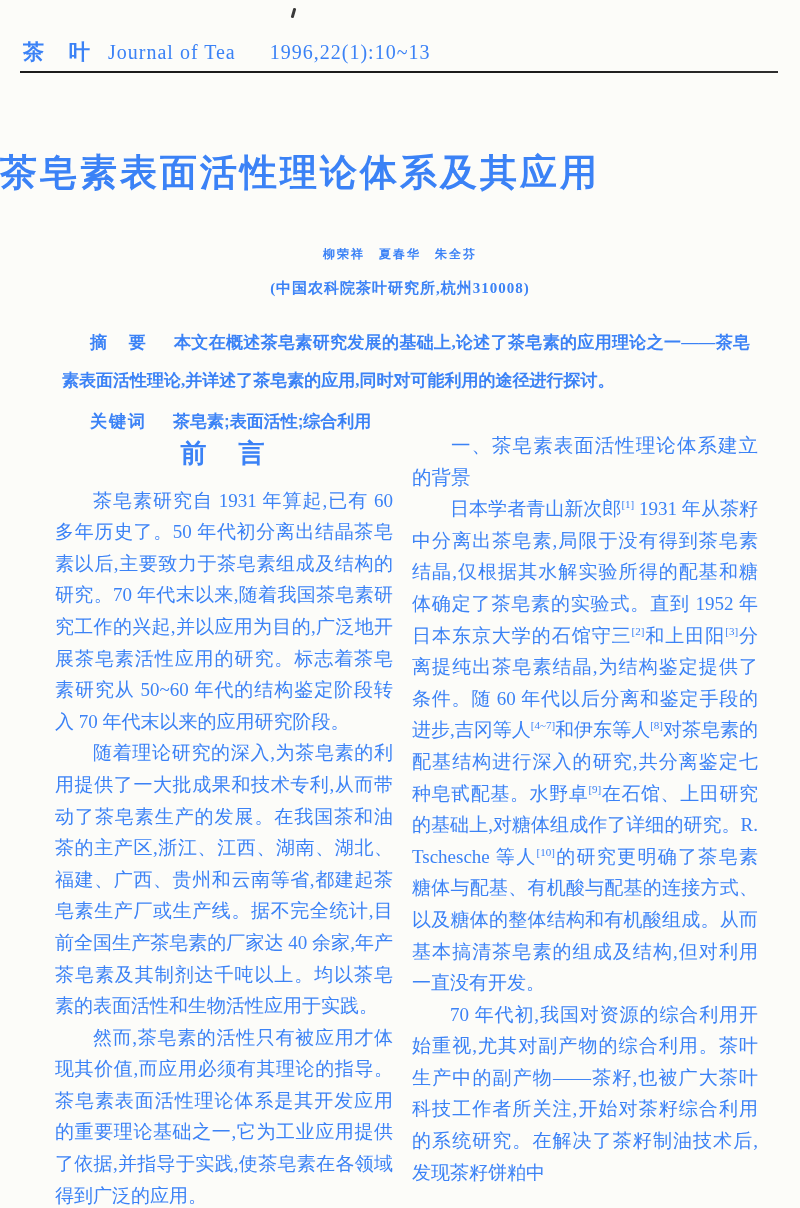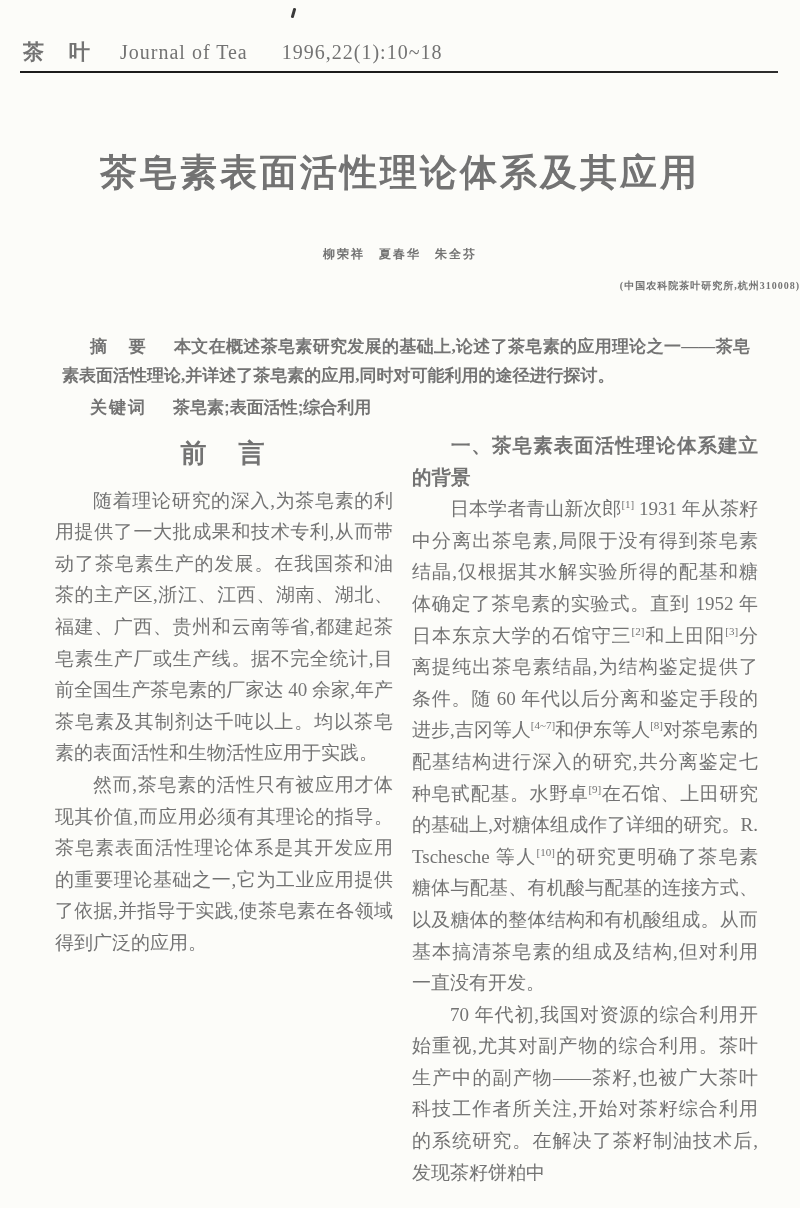--- a/index.html
+++ b/index.html
@@ -1,101 +1,102 @@
 <!DOCTYPE html>
 <html><head>
 <meta charset="utf-8">
 <style>
   html,body{margin:0;padding:0;background:#e8e8e6;}
   .page{
     position:relative;
     width:800px;height:1208px;
     margin:0 auto;
     background:#fcfcf9;
-    color:#737373;
+    color:#3b82f6;
     font-family:"Liberation Serif","DejaVu Serif",serif;
     overflow:hidden;
   }
   .hei{font-family:"Liberation Sans","DejaVu Sans",sans-serif;}
   .artifact{
     position:absolute;left:292px;top:8px;width:3px;height:10px;
     background:#3a3a3a;transform:rotate(16deg);border-radius:1px;
   }
   .page-header{
     position:absolute;left:23px;top:38px;width:754px;
     display:flex;align-items:baseline;font-size:20px;white-space:nowrap;
   }
   .journal-cn{font-weight:bold;font-size:21px;letter-spacing:2px;}
-  .journal-en{margin-left:28px;letter-spacing:1px;}
+  .journal-en{margin-left:16px;letter-spacing:1px;}
   .journal-issue{margin-left:34px;letter-spacing:1px;}
   .header-rule{
     position:absolute;left:20px;top:71px;width:758px;height:2px;
     background:linear-gradient(90deg,#1c1c1c 70%,#2e2e2e);
   }
   .article-title{
     position:absolute;left:0;top:148px;width:100%;margin:0;
-    text-align:center;font-size:37px;font-weight:bold;letter-spacing:3px;
+    font-size:37px;font-weight:bold;letter-spacing:3px;
   }
   .authors{
     position:absolute;left:0;top:246px;width:100%;
     text-align:center;font-size:12px;font-weight:bold;letter-spacing:2px;
   }
   .affiliation{
     position:absolute;left:0;top:279px;width:100%;
-    text-align:right;font-size:10px;font-weight:bold;letter-spacing:1px;
+    text-align:center;font-size:15px;font-weight:bold;letter-spacing:1px;
   }
   .abstract{
-    position:absolute;left:62px;top:332px;width:688px;
-    font-size:17px;line-height:29px;font-weight:bold;
+    position:absolute;left:62px;top:324px;width:688px;
+    font-size:17px;line-height:38px;font-weight:bold;
   }
   .abstract p{margin:0;text-align:justify;text-indent:28px;}
   .abstract .label{margin-right:26px;letter-spacing:2px;}
   .abstract .kw{margin-top:3px;}
   .col{
     position:absolute;font-size:19px;line-height:31.6px;
     text-align:justify;
   }
   .col p{margin:0;padding:0;}
   .col-left{left:55px;top:438px;width:338px;}
   .col-right{left:412px;top:430px;width:346px;}
   .foreword-title{
     margin:0 0 15px 0;text-align:center;
     font-size:26px;font-weight:bold;letter-spacing:3px;
   }
   .indent{text-indent:2em;}
   .noindent{text-indent:0;}
-  .sec-heading{font-weight:bold;font-size:19.5px;}
+  .sec-heading{font-weight:normal;font-size:19.5px;}
   sup{font-size:11px;line-height:0;}
 </style>
 </head>
 <body>
 
 <div class="page">
 
   <div class="artifact"></div>
 
   <div class="page-header">
     <span class="journal-cn">茶　叶</span>
     <span class="journal-en">Journal of Tea</span>
-    <span class="journal-issue">1996,22(1):10~18</span>
+    <span class="journal-issue">1996,22(1):10~13</span>
   </div>
   <div class="header-rule"></div>
 
   <h1 class="article-title">茶皂素表面活性理论体系及其应用</h1>
 
   <div class="authors">柳荣祥　夏春华　朱全芬</div>
   <div class="affiliation">(中国农科院茶叶研究所,杭州310008)</div>
 
   <section class="abstract">
     <p><span class="label hei">摘　要</span><span>本文在概述茶皂素研究发展的基础上,论述了茶皂素的应用理论之一——茶皂素表面活性理论,并详述了茶皂素的应用,同时对可能利用的途径进行探讨。</span></p>
     <p class="kw"><span class="label hei">关键词</span><span class="hei" style="font-weight:bold">茶皂素;表面活性;综合利用</span></p>
   </section>
 
   <section class="col col-left">
     <h2 class="foreword-title hei">前　言</h2>
+    <p class="indent">茶皂素研究自 1931 年算起,已有 60 多年历史了。50 年代初分离出结晶茶皂素以后,主要致力于茶皂素组成及结构的研究。70 年代末以来,随着我国茶皂素研究工作的兴起,并以应用为目的,广泛地开展茶皂素活性应用的研究。标志着茶皂素研究从 50~60 年代的结构鉴定阶段转入 70 年代末以来的应用研究阶段。</p>
     <p class="indent">随着理论研究的深入,为茶皂素的利用提供了一大批成果和技术专利,从而带动了茶皂素生产的发展。在我国茶和油茶的主产区,浙江、江西、湖南、湖北、福建、广西、贵州和云南等省,都建起茶皂素生产厂或生产线。据不完全统计,目前全国生产茶皂素的厂家达 40 余家,年产茶皂素及其制剂达千吨以上。均以茶皂素的表面活性和生物活性应用于实践。</p>
     <p class="indent">然而,茶皂素的活性只有被应用才体现其价值,而应用必须有其理论的指导。茶皂素表面活性理论体系是其开发应用的重要理论基础之一,它为工业应用提供了依据,并指导于实践,使茶皂素在各领域得到广泛的应用。</p>
 
   </section>
 
   <section class="col col-right">
     <p class="sec-heading hei indent">一、茶皂素表面活性理论体系建立的背景</p>
     <p class="indent">日本学者青山新次郎<sup>[1]</sup> 1931 年从茶籽中分离出茶皂素,局限于没有得到茶皂素结晶,仅根据其水解实验所得的配基和糖体确定了茶皂素的实验式。直到 1952 年日本东京大学的石馆守三<sup>[2]</sup>和上田阳<sup>[3]</sup>分离提纯出茶皂素结晶,为结构鉴定提供了条件。随 60 年代以后分离和鉴定手段的进步,吉冈等人<sup>[4~7]</sup>和伊东等人<sup>[8]</sup>对茶皂素的配基结构进行深入的研究,共分离鉴定七种皂甙配基。水野卓<sup>[9]</sup>在石馆、上田研究的基础上,对糖体组成作了详细的研究。R. Tschesche 等人<sup>[10]</sup>的研究更明确了茶皂素糖体与配基、有机酸与配基的连接方式、以及糖体的整体结构和有机酸组成。从而基本搞清茶皂素的组成及结构,但对利用一直没有开发。</p>
     <p class="indent">70 年代初,我国对资源的综合利用开始重视,尤其对副产物的综合利用。茶叶生产中的副产物——茶籽,也被广大茶叶科技工作者所关注,开始对茶籽综合利用的系统研究。在解决了茶籽制油技术后,发现茶籽饼粕中</p>
   </section>

